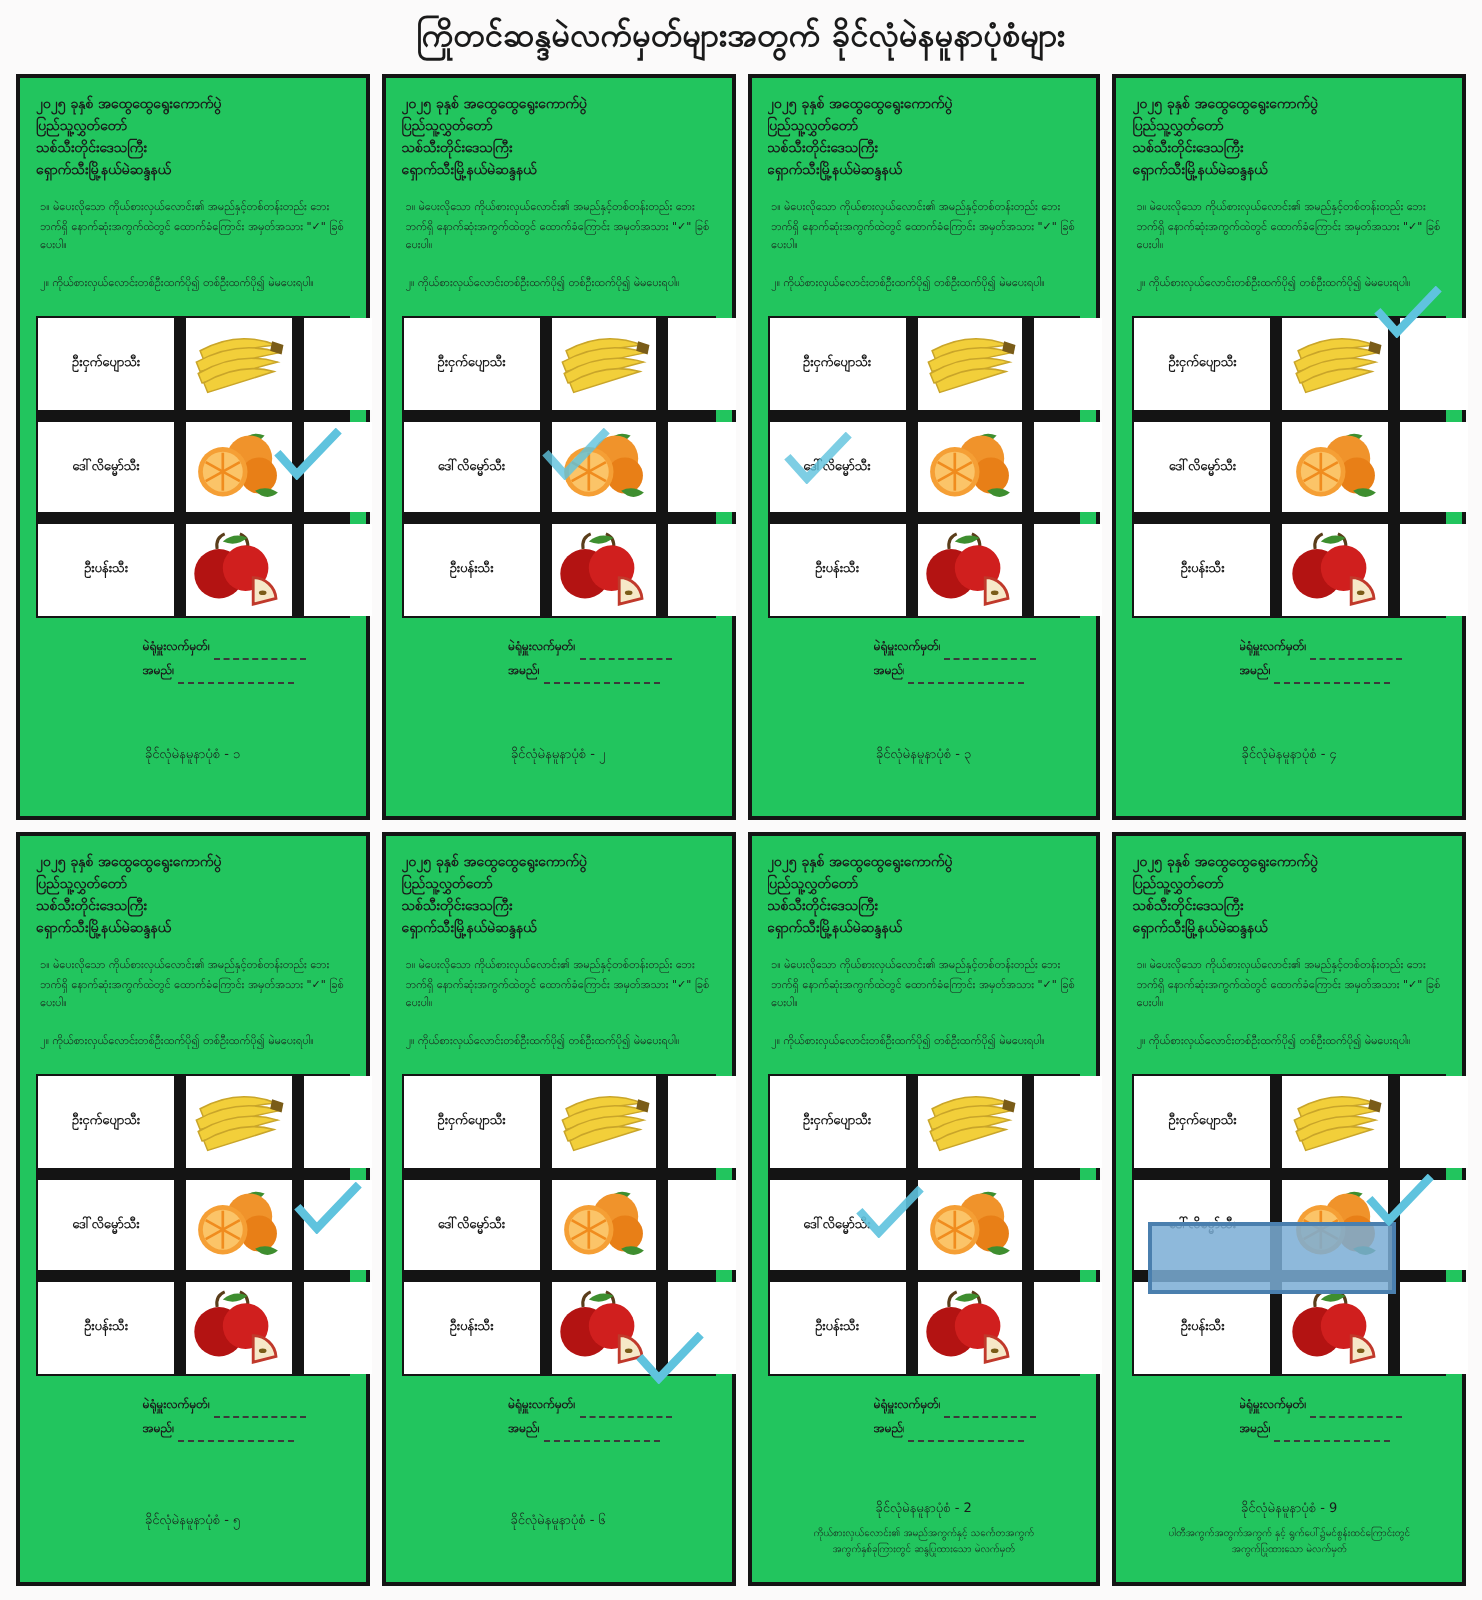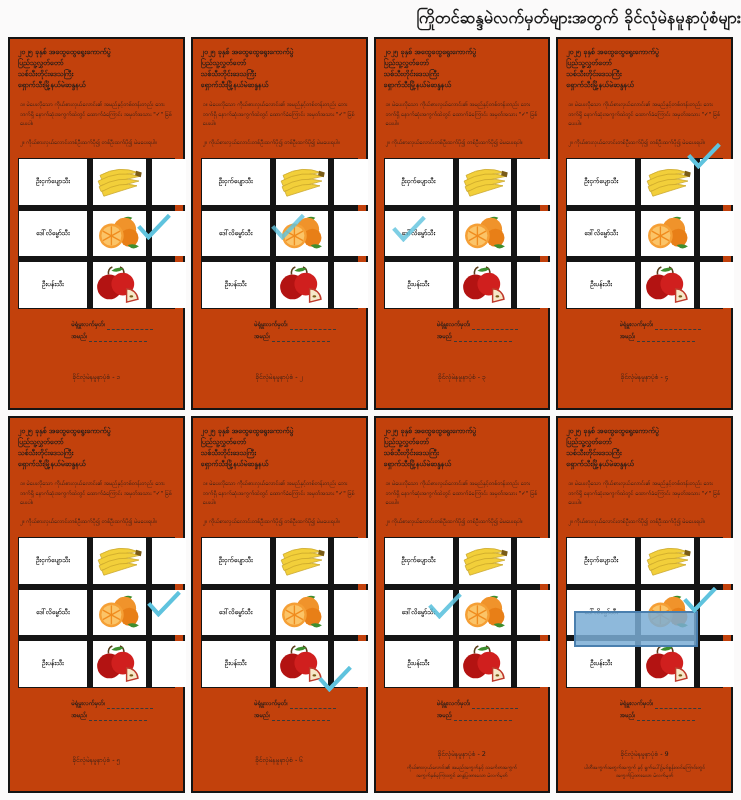--- a/index.html
+++ b/index.html
@@ -5,35 +5,35 @@
   * { margin:0; padding:0; box-sizing:border-box; }
   html,body { width:741px; }
   body {
     width:741px; height:800px;
     background:#fbfafa;
     font-family:"DejaVu Sans","Liberation Sans",sans-serif;
     color:#1a1a1a;
     overflow:hidden;
   }
   .page-title {
-    text-align:right;
+    text-align:center;
     font-size:16px;
     font-weight:bold;
     padding:7px 0 6px 0;
     letter-spacing:.2px;
   }
   .cards-grid {
     display:grid;
     grid-template-columns:repeat(4,1fr);
     grid-template-rows:373px 377px;
     gap:6px;
     margin:0 8px;
   }
   .card {
-    background:#c2410c;
+    background:#22c55e;
     border:2px solid #141414;
     padding:8px 8px 10px 8px;
     display:flex;
     flex-direction:column;
     position:relative;
   }
   .card-election {
     font-size:7px;
     font-weight:bold;
     line-height:11px;

